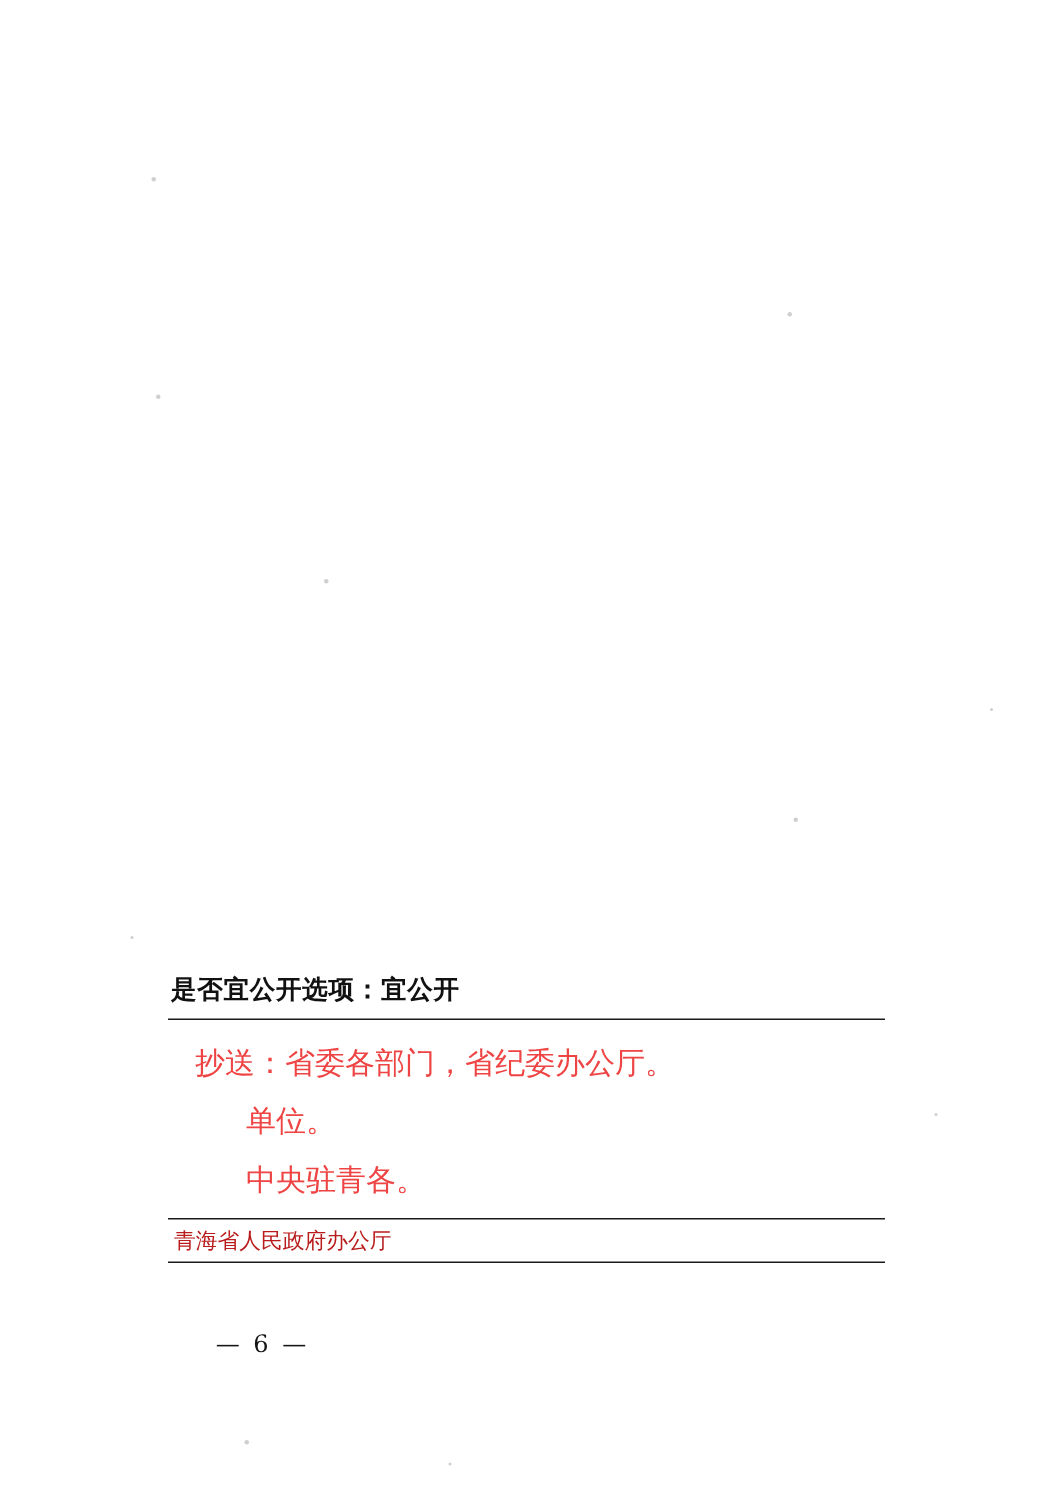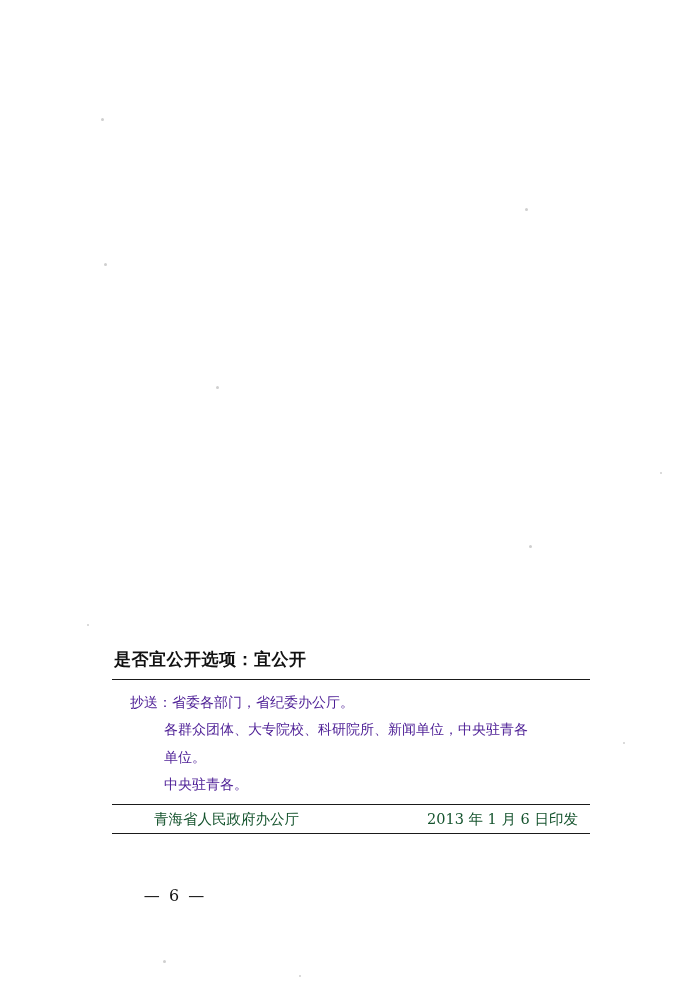--- a/index.html
+++ b/index.html
@@ -55,23 +55,23 @@
     width: 478px;
     margin: 0;
   }
 
   .rule.thin {
     border-top: 1.3px solid #1a1a1a;
   }
 
   .cc-block {
     padding: 9px 0 6px 0;
-    font-size: 14px;
+    font-size: 20px;
     line-height: 1.95;
-    color: #4c1d95;
+    color: #ef4444;
   }
 
   .cc-row {
     display: block;
     white-space: nowrap;
   }
 
   .cc-row.indent-label {
     padding-left: 18px;
   }
@@ -83,22 +83,21 @@
   .cc-row.indent-cont {
     padding-left: 52px;
   }
 
   .issuer-row {
     display: flex;
     justify-content: flex-start;
     align-items: flex-end;
     font-size: 14.5px;
     padding: 5px 0 4px 0;
-    color: #14532d;
-    margin-left: 38px;
+    color: #b91c1c;
   }
 
   .issuer-name {
     padding-left: 4px;
     white-space: nowrap;
   }
 
   .issue-date {
     margin-left: 128px;
     white-space: nowrap;
@@ -132,30 +131,28 @@
   <div class="speck" style="left:660px; top:472px; width:2px; height:2px;"></div>
 
   <div class="doc-footer-block">
 
     <div class="disclosure-line">是否宜公开选项：宜公开</div>
 
     <div class="rule"></div>
 
     <div class="cc-block">
       <span class="cc-row indent-label">抄送：省委各部门，省纪委办公厅。</span>
-      <span class="cc-row indent-body">各群众团体、大专院校、科研院所、新闻单位，中央驻青各</span>
       <span class="cc-row indent-cont">单位。</span>
       <span class="cc-row indent-body">中央驻青各。</span>
     </div>
 
     <div class="rule thin"></div>
 
     <div class="issuer-row">
       <span class="issuer-name">青海省人民政府办公厅</span>
-      <span class="issue-date">2013 年 1 月 6 日印发</span>
     </div>
 
     <div class="rule thin"></div>
 
   </div>
 
   <div class="page-number">— 6 —</div>
 
 </div>
 

